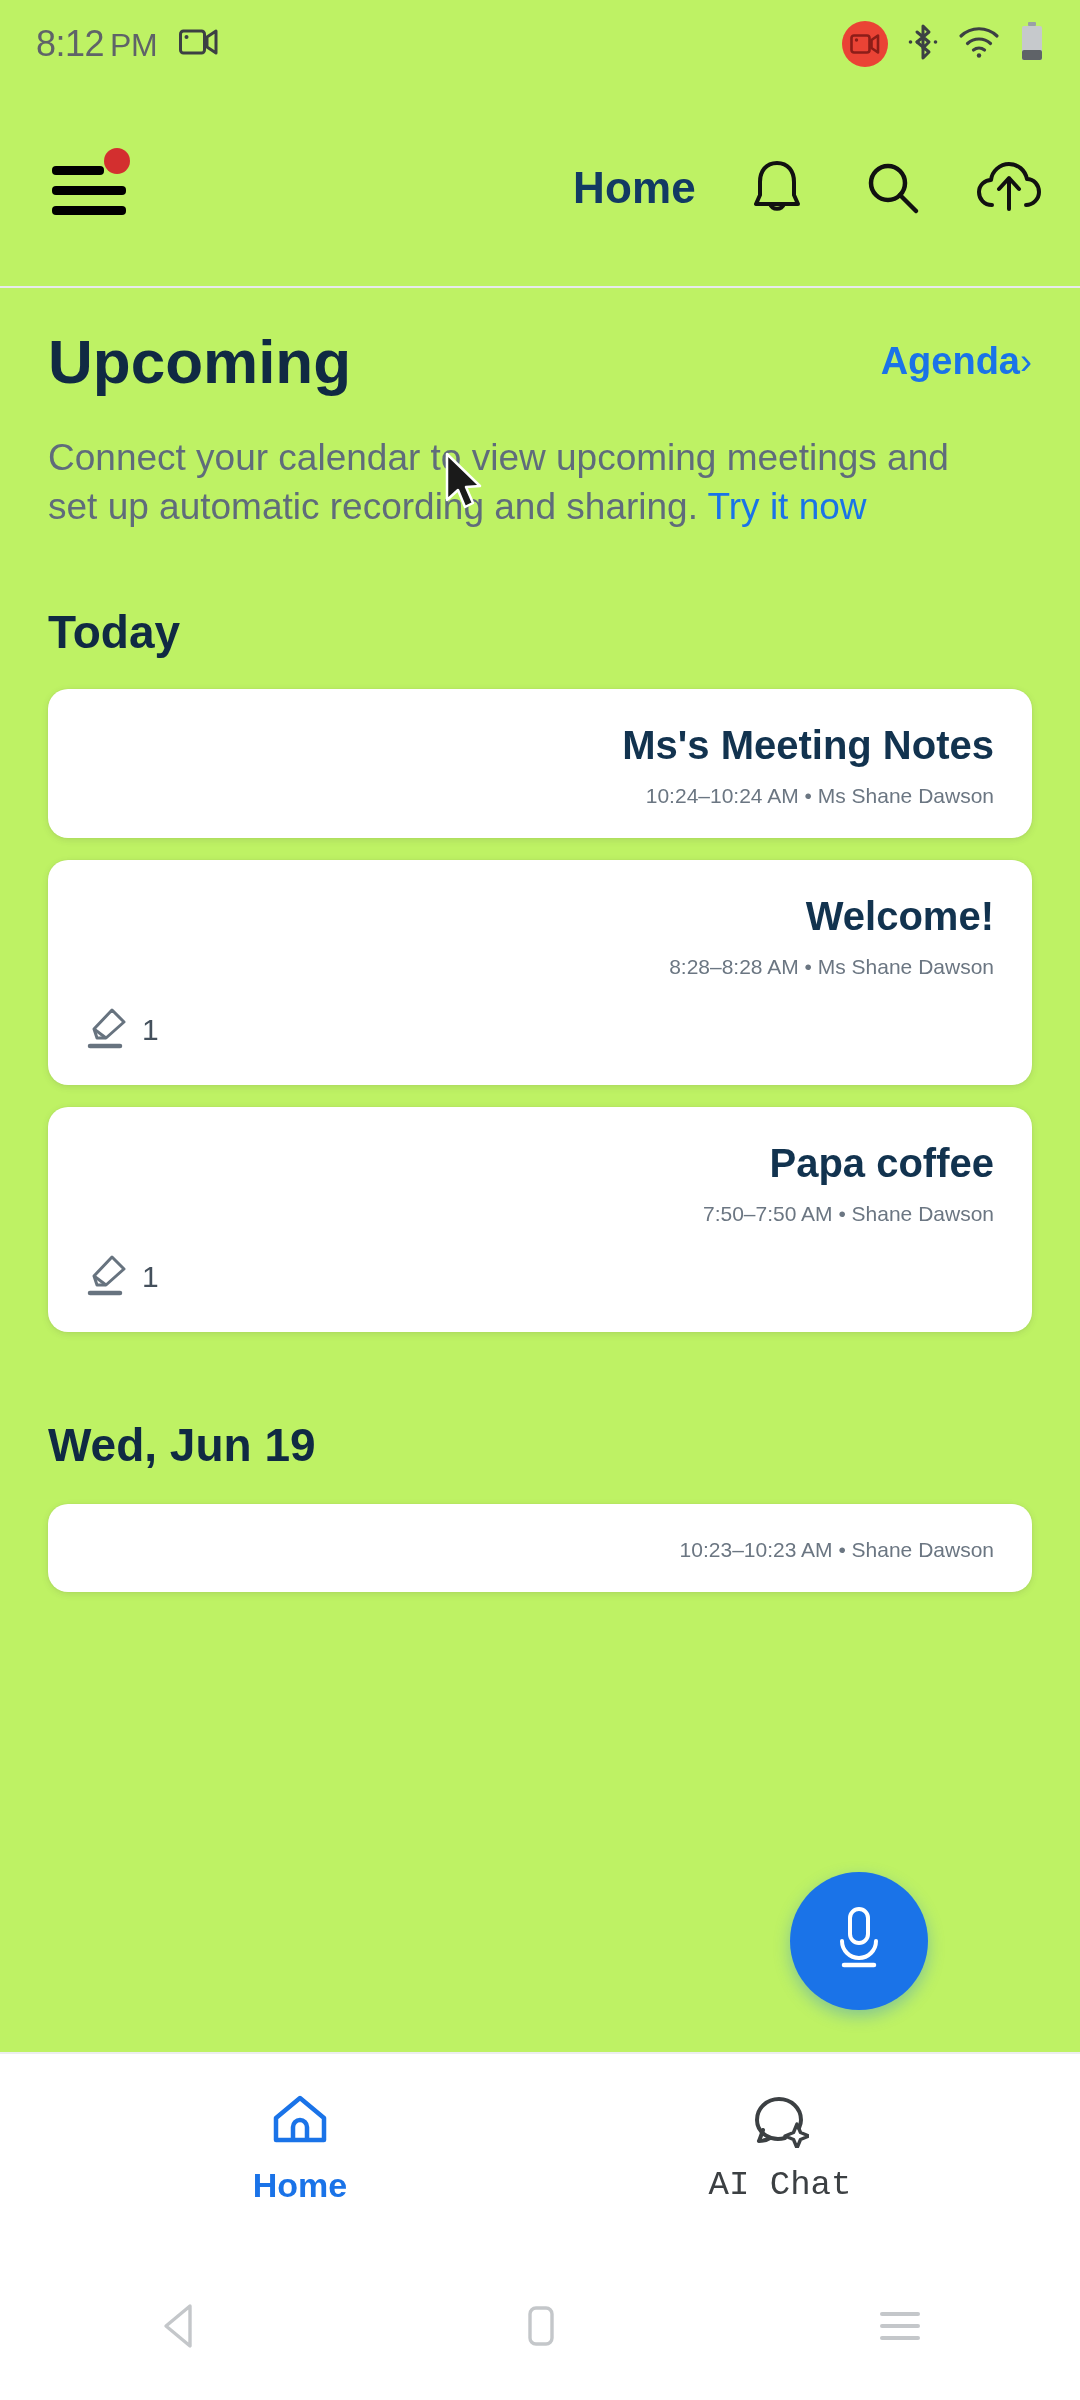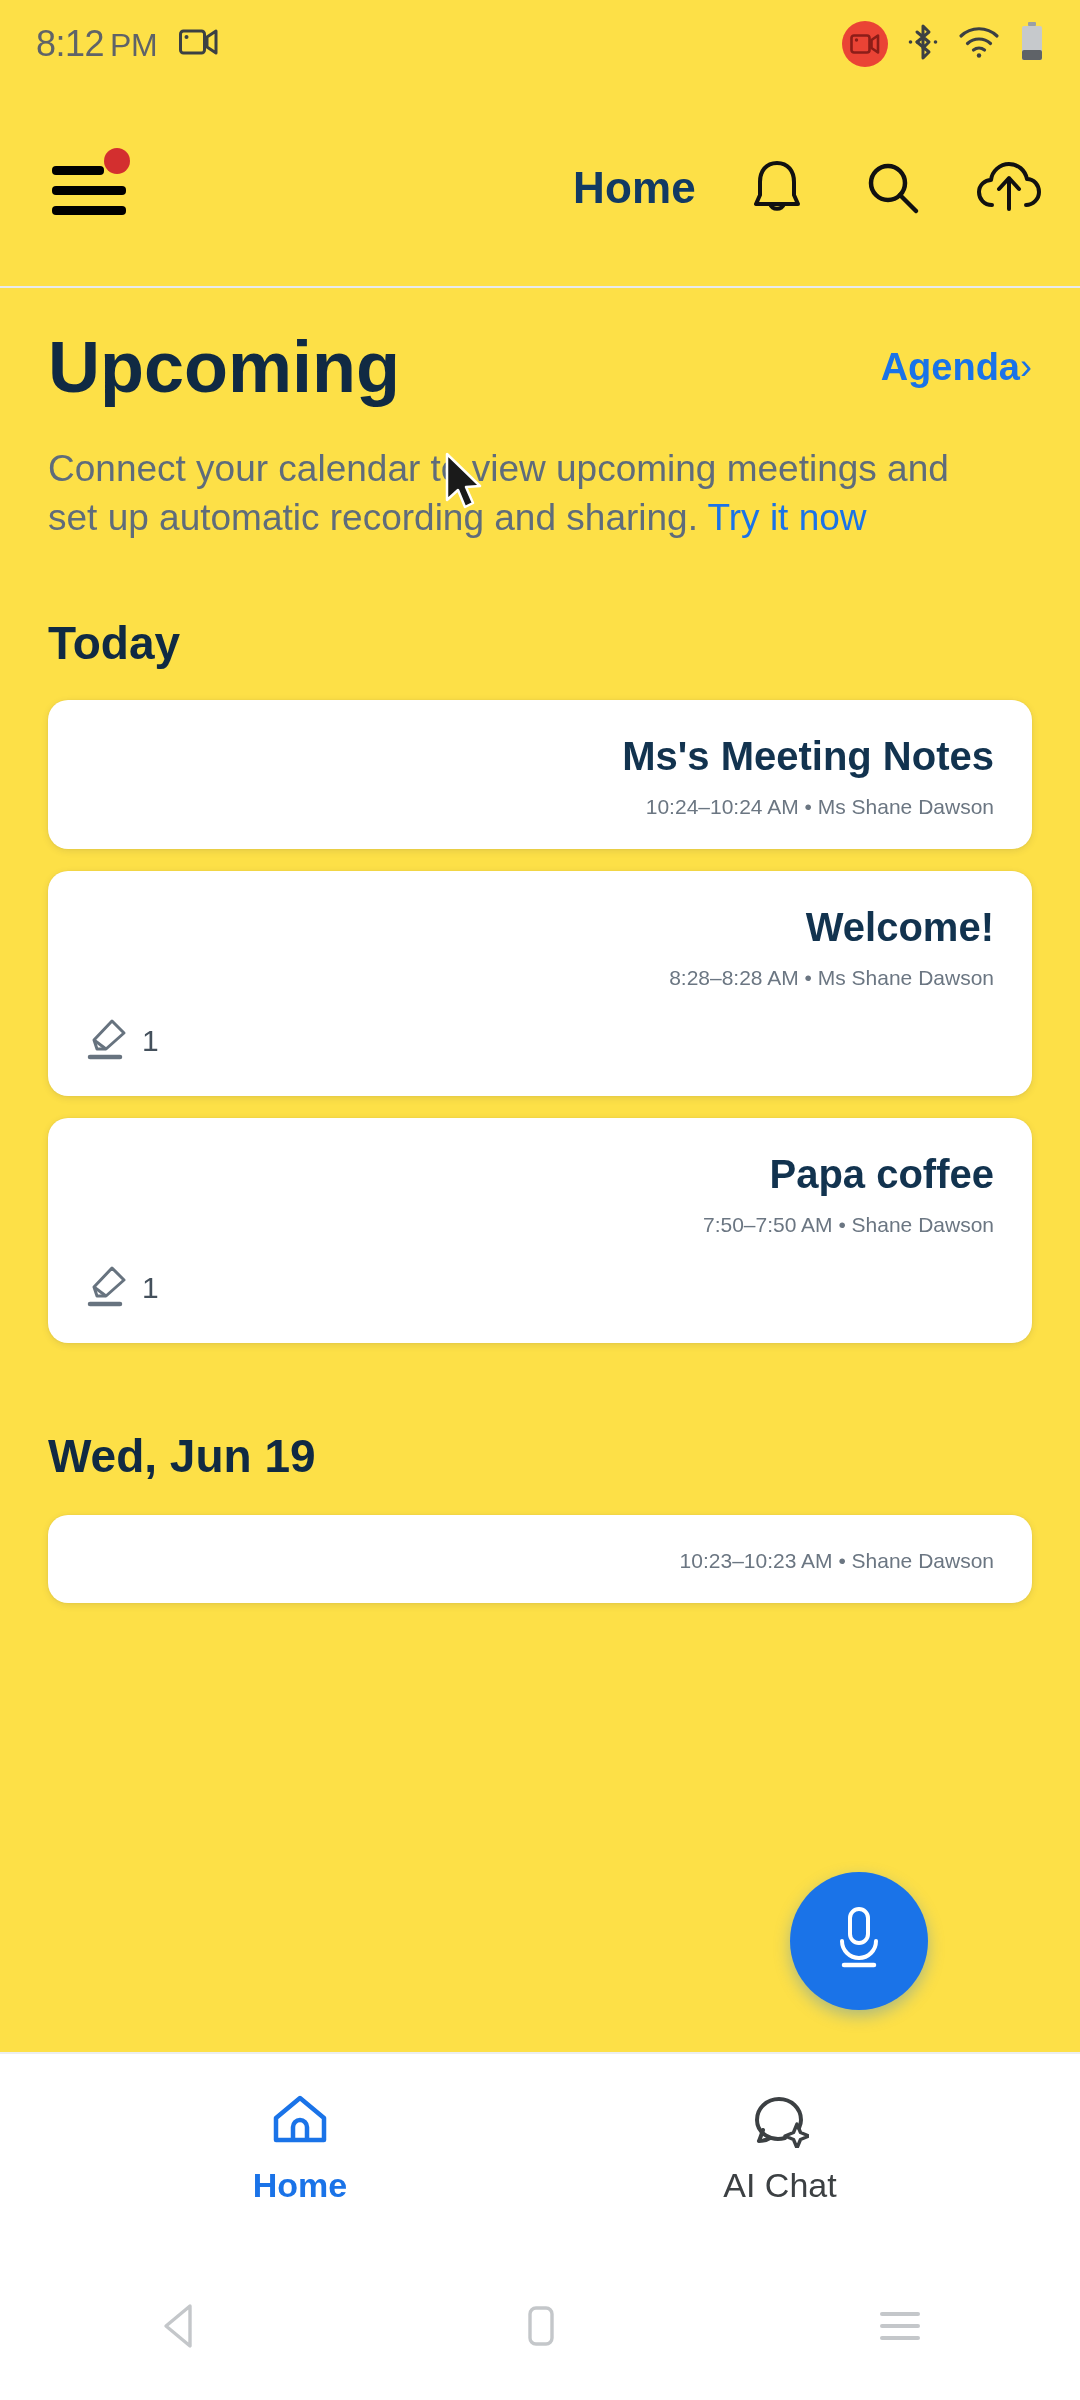--- a/index.html
+++ b/index.html
@@ -2,21 +2,21 @@
 <html><head>
 <meta charset="utf-8">
 <style>
   * { margin:0; padding:0; box-sizing:border-box; }
   html,body{
     width:1080px; height:2400px;
     background:#ffffff;
     font-family:"Liberation Sans", sans-serif;
     overflow:hidden;
   }
-  .phone{ position:relative; width:1080px; height:2400px; background:#fde047;padding-left:9px; }
+  .phone{ position:relative; width:1080px; height:2400px; background:#bef264;padding-left:9px; }
 
   
   .statusbar{
     position:absolute; left:0; top:0; width:1080px; height:88px;
     display:flex; align-items:center; justify-content:space-between;
     padding:0 36px;
   }
   .sb-left{ display:flex; align-items:center; gap:22px; }
   .sb-time{ font-size:36px; color:#5f6368; letter-spacing:-0.5px; display:flex; align-items:baseline; gap:6px;}
   .sb-time .ampm{ font-size:32px; }
@@ -46,21 +46,21 @@
   .icon-btn{ width:70px; height:70px; display:flex; align-items:center; justify-content:center; }
   .divider{ position:absolute; left:0; top:286px; width:1080px; height:2px; background:#e8eaed; }
 
   
   .content{ position:absolute; left:0; top:288px; width:1080px; height:1762px; overflow:hidden; }
 
   .section-head{
     display:flex; align-items:center; justify-content:space-between;
     padding:0 48px; margin-top:38px;
   }
-  .h1{ font-size:72px; font-weight:700; color:#102a43; letter-spacing:0px; }
+  .h1{ font-size:62px; font-weight:700; color:#102a43; letter-spacing:0px; }
   .agenda{ font-size:38px; font-weight:700; color:#1a73e8; display:flex; align-items:center; }
   .chev{ font-size:36px; font-weight:400; line-height:1; }
 
   .desc{
     padding:0 48px; margin-top:36px;
     font-size:37px; line-height:1.33; color:#5f6c7b; max-width:1000px;
   }
   .desc .link{ color:#1a73e8; }
 
   .h2{ font-size:46px; font-weight:700; color:#102a43; padding:0 48px; margin-top:74px; }
@@ -91,21 +91,21 @@
   
   .botnav{
     position:absolute; left:0; top:2052px; width:1080px; height:200px;
     border-top:2px solid #eceef0; background:#fff;
     display:flex; align-items:flex-start; justify-content:center; gap:260px;
     padding-top:40px;
   }
   .nav-item{ display:flex; flex-direction:column; align-items:center; gap:14px; width:220px; }
   .nav-label{ font-size:34px; font-weight:700; }
   .nav-item.active .nav-label{ color:#1a73e8; }
-  .nav-item.inactive .nav-label{ color:#3c4043; font-weight:400; }
+  .nav-item.inactive .nav-label{ color:#3c4043; font-weight:400;font-family:Liberation Mono, monospace; }
 
   
   .androidnav{
     position:absolute; left:0; top:2252px; width:1080px; height:148px;
     display:flex; align-items:center; justify-content:space-around; background:#fff;
   }
   .an-btn{ width:120px; height:90px; display:flex; align-items:center; justify-content:center; }
 
   
   .cursor{ position:absolute; left:444px; top:452px; width:42px; height:62px; z-index:20; }

